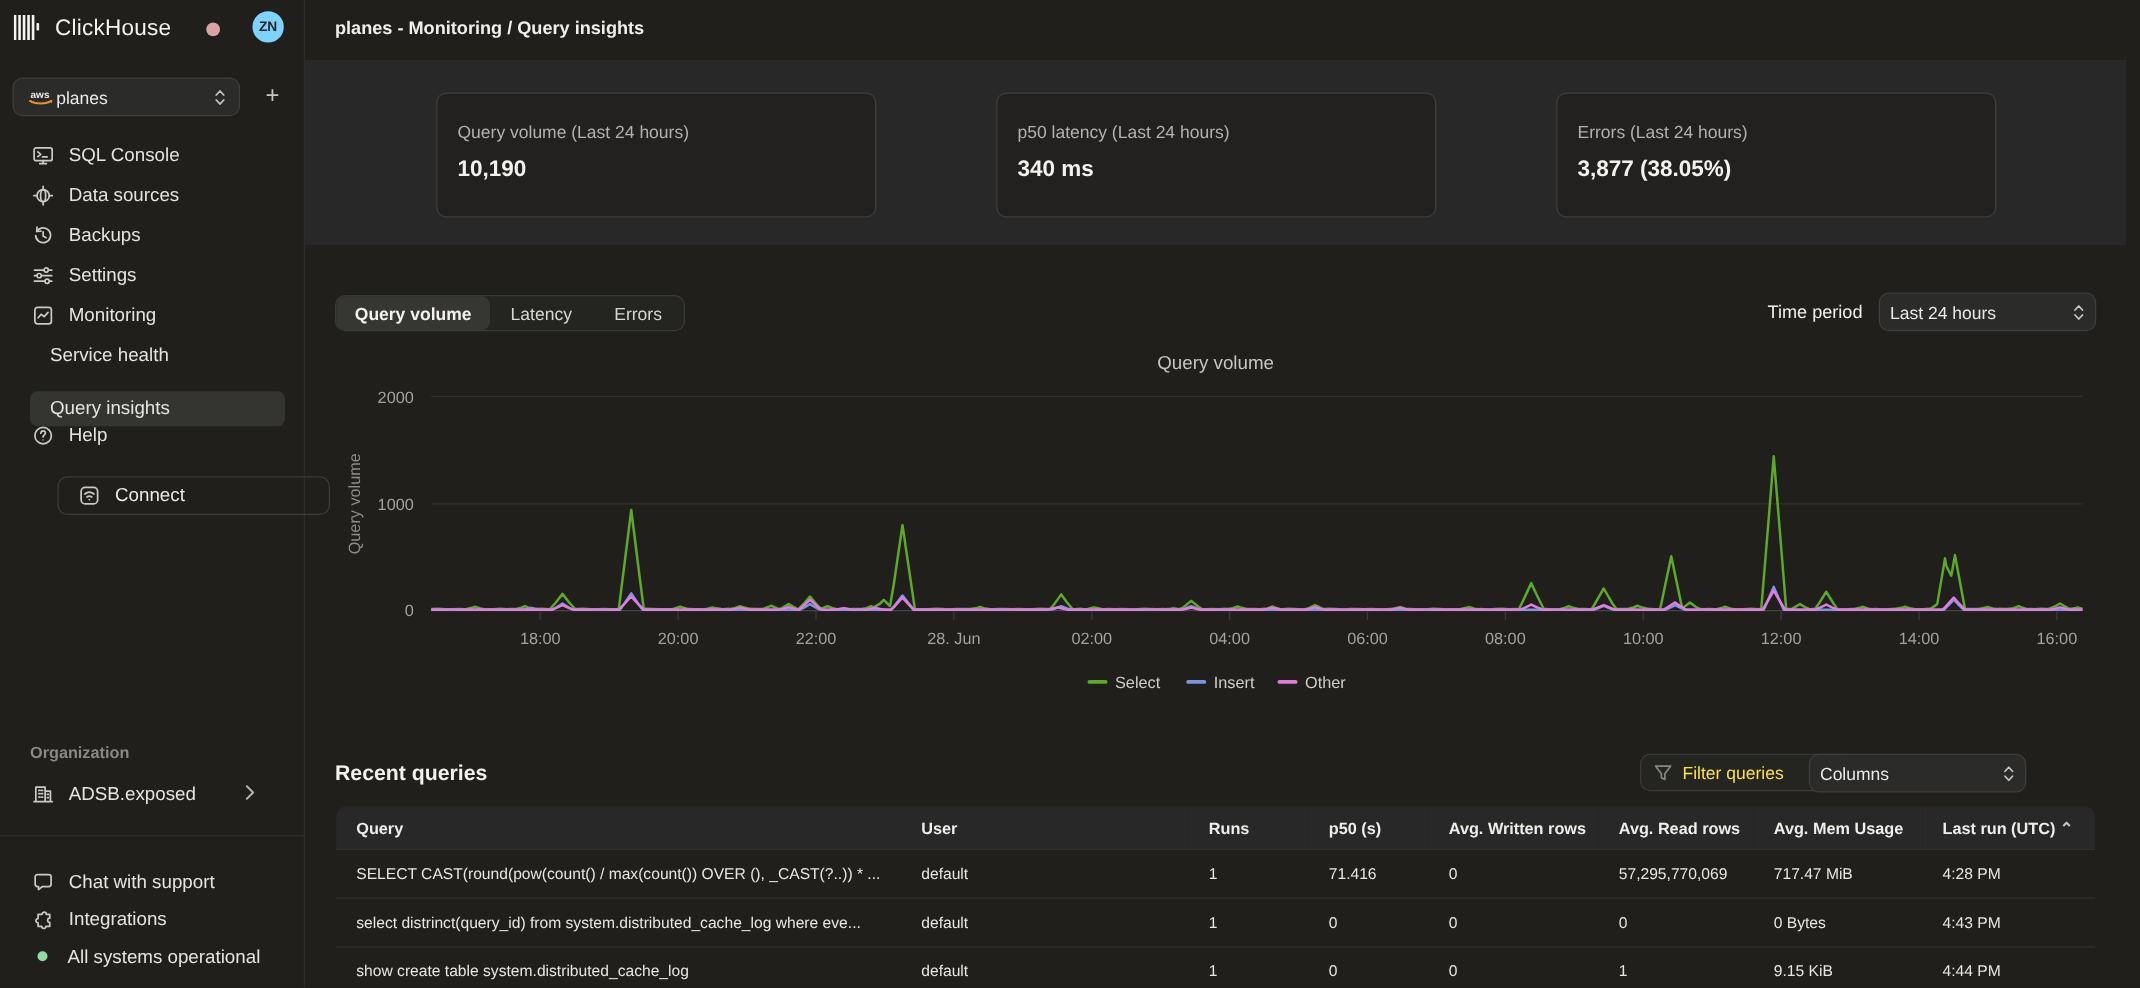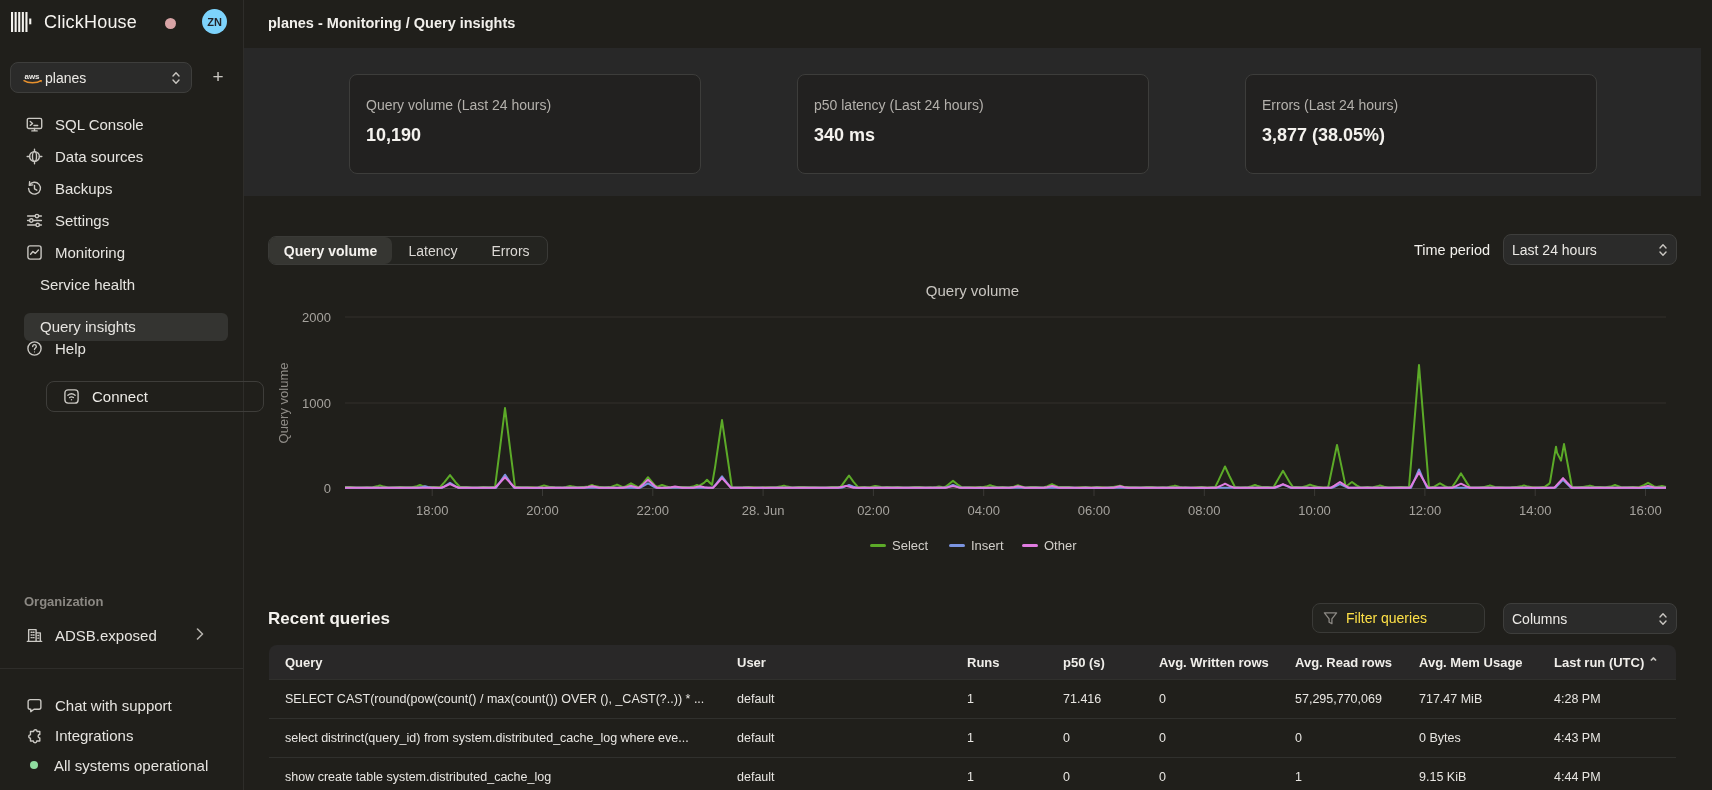--- a/index.html
+++ b/index.html
@@ -54,21 +54,21 @@
 
 #chart-title { position:absolute; left:244px; top:282px; width:1457px; text-align:center; font-size:15px; color:#c9c6c1; }
 #chart { position:absolute; left:244px; top:280px; }
 .leg { position:absolute; top:538px; font-size:13px; color:#d2cfca; display:flex; align-items:center; }
 .leg .sw { width:16px; height:3px; border-radius:2px; margin-right:6px; }
 
 
 #rq-title { position:absolute; left:268px; top:609px; font-size:17px; font-weight:bold; color:#f4f2ee; }
 #filter { position:absolute; left:1312px; top:603px; width:173px; height:30px; border:1px solid #3a3a37; border-radius:8px; background:#242420; display:flex; align-items:center; padding:0 10px; color:#fde047; font-size:14px; }
 #filter svg { margin-right:8px; }
-#cols-sel { left:1503px; top:603px; }
+#cols-sel { left:1447px; top:603px; }
 table { position:absolute; left:269px; top:645px; width:1407px; border-collapse:separate; border-spacing:0; font-size:12.5px; table-layout:fixed; }
 td { white-space:nowrap; overflow:hidden; }
 thead td { background:#292828; font-weight:bold; color:#f0eeea; height:34px; padding:0 16px; font-size:13px; }
 thead td:first-child { border-top-left-radius:8px; }
 thead td:last-child { border-top-right-radius:8px; }
 tbody td { height:39px; padding:0 16px; color:#e8e6e2; border-top:1px solid #30302d; }
 .caret { font-size:13px; color:#cac7c2; font-weight:bold; }
 </style>
 </head>
 <body>

